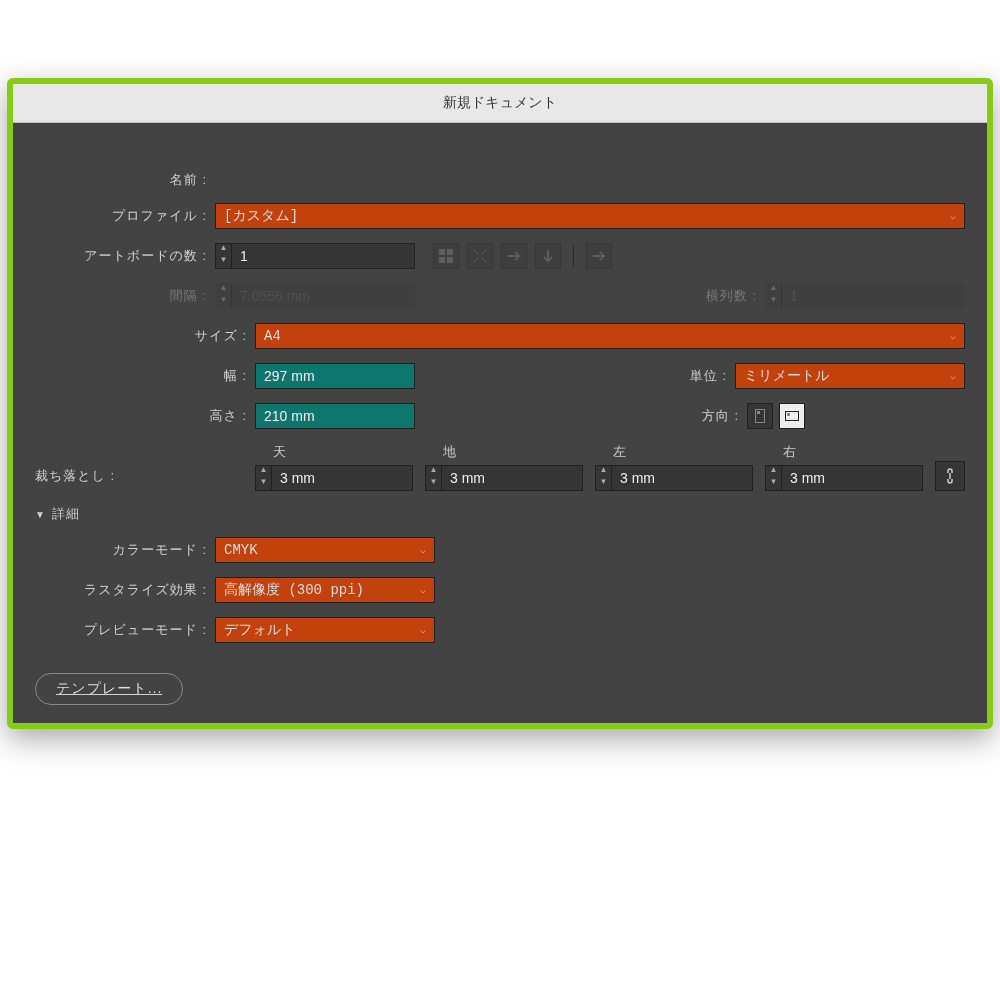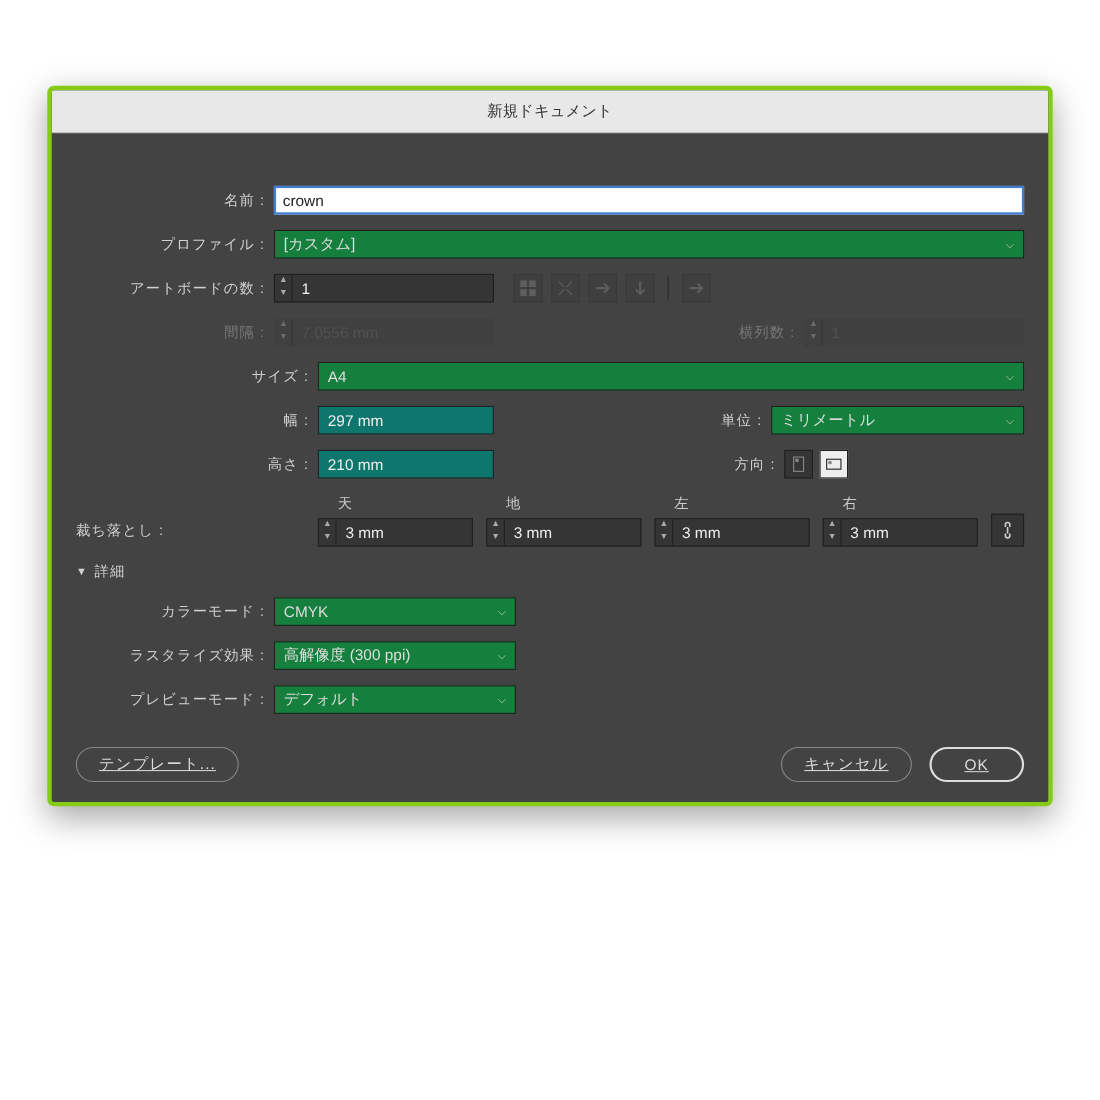--- a/index.html
+++ b/index.html
@@ -8,24 +8,24 @@
     font-family: -apple-system, "Hiragino Kaku Gothic ProN", sans-serif;
     font-size: 13px;
     color: #d0d0d0;
     display: flex;
     justify-content: center;
     align-items: flex-start;
     height: 1000px;
     width: 1000px;
   }
   .dialog {
-    width: 914px;
+    width: 986px;
     margin-top: 78px;
     background: #434343;
-    border: 4px solid #84cc16;
+    border: 6px solid #84cc16;
     border-radius: 6px;
     box-shadow: 0 10px 30px rgba(0,0,0,0.35);
     overflow: hidden;
   }
   .titlebar {
     background: #e8e8e8;
     color: #333;
     text-align: center;
     padding: 10px 0;
     font-size: 14px;
@@ -53,29 +53,30 @@
     height: 26px;
     background: #fff;
     color: #222;
     border: 2px solid #3d7fd6;
     padding: 0 6px;
     font-size: 14px;
   }
   .dropdown {
     flex: 1;
     height: 26px;
-    background: #15803d;
+    background: #c2410c;
     border: 1px solid #202020;
     color: #ddd;
     display: flex;
     align-items: center;
     justify-content: space-between;
     padding: 0 8px;
     font-size: 14px;
     cursor: pointer;
+    font-family: Liberation Mono, monospace;
   }
   .dropdown.small { flex: none; width: 200px; align-items: center; }
   .chev { font-size: 10px; opacity: .8; }
   .num-input {
     display: flex;
     align-items: center;
     background: #353535;
     border: 1px solid #202020;
     height: 26px;
   }
@@ -203,21 +204,20 @@
 </style>
 </head>
 <body>
 
 <div class="dialog">
   <div class="titlebar">新規ドキュメント</div>
   <div class="content">
 
     <div class="row">
       <div class="label col1">名前 :</div>
-      <input class="text-input" value="crown" style="">
     </div>
 
     <div class="row">
       <div class="label col1">プロファイル :</div>
       <div class="dropdown">
         <span>[カスタム]</span>
         <span class="chev">⌵</span>
       </div>
     </div>
 
@@ -390,20 +390,16 @@
     <div class="row">
       <div class="label col1">プレビューモード :</div>
       <div class="dropdown small" style="width:220px">
         <span>デフォルト</span>
         <span class="chev">⌵</span>
       </div>
     </div>
 
     <div class="btn-row">
       <button class="push-btn">テンプレート...</button>
-      <div class="right-btns">
-        <button class="push-btn">キャンセル</button>
-        <button class="push-btn primary">OK</button>
-      </div>
     </div>
 
   </div>
 </div>
 
 </body></html>

